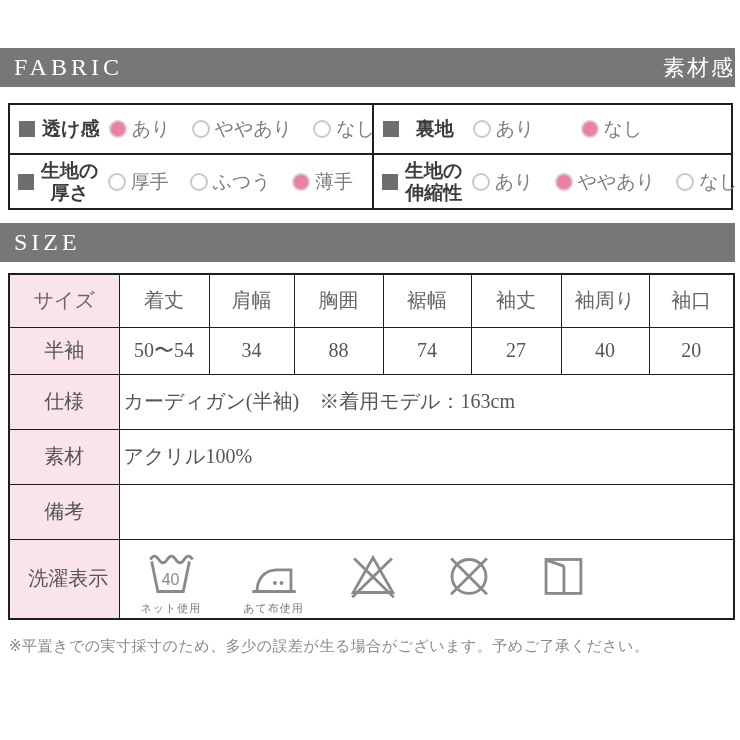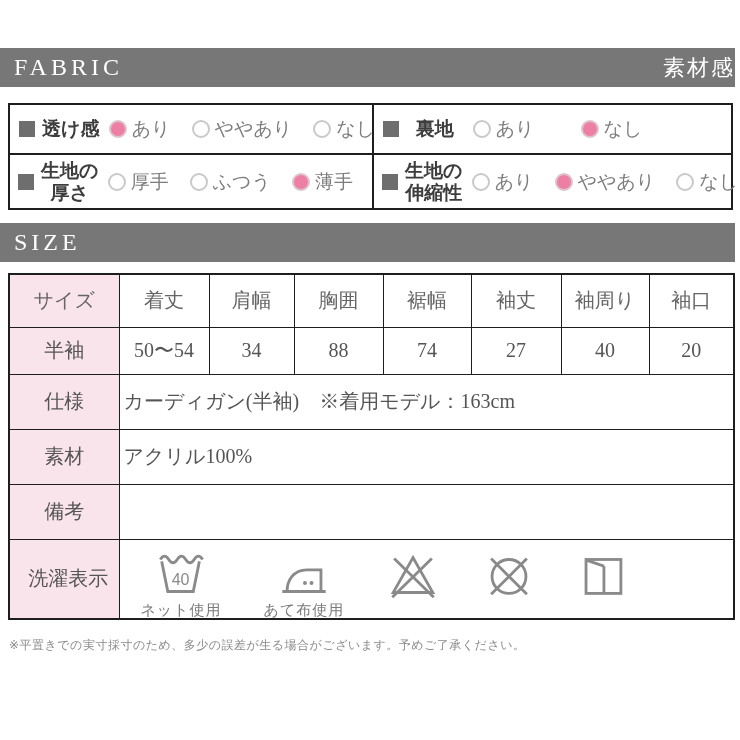--- a/index.html
+++ b/index.html
@@ -45,26 +45,26 @@
   .stable tr.dt td { height:47px; }
   .stable tr.detail td { height:55px; }
   .stable td.val { text-align:left; padding-left:4px; }
   .stable tr.care td { height:80px;padding-left:8px; }
 
   
   .care-cell { display:flex; align-items:flex-start; padding:6px 0 0 13px;gap:33px; }
   .care-item { display:flex; flex-direction:column; align-items:center;
     margin-right:9px; }
   .care-item svg { display:block; }
-  .cap { font-size:15px; color:#7b7b7b; letter-spacing:1px; margin-top:1px;
+  .cap { font-size:11px; color:#7b7b7b; letter-spacing:1px; margin-top:1px;
     font-family:Liberation Serif, serif; height:11px;
     white-space:nowrap; }
 
   
-  .note { margin:17px 8px 0 9px; font-size:12px; color:#8a8a8a;
+  .note { margin:17px 8px 0 9px; font-size:15px; color:#8a8a8a;
     font-family:"Liberation Sans","DejaVu Sans",sans-serif; letter-spacing:0.5px; }
 </style>
 </head>
 <body>
 
 <div class="page">
 
   <div class="bar fabric">
     <span class="bar-en">FABRIC</span>
     <span class="bar-ja">素材感</span>

